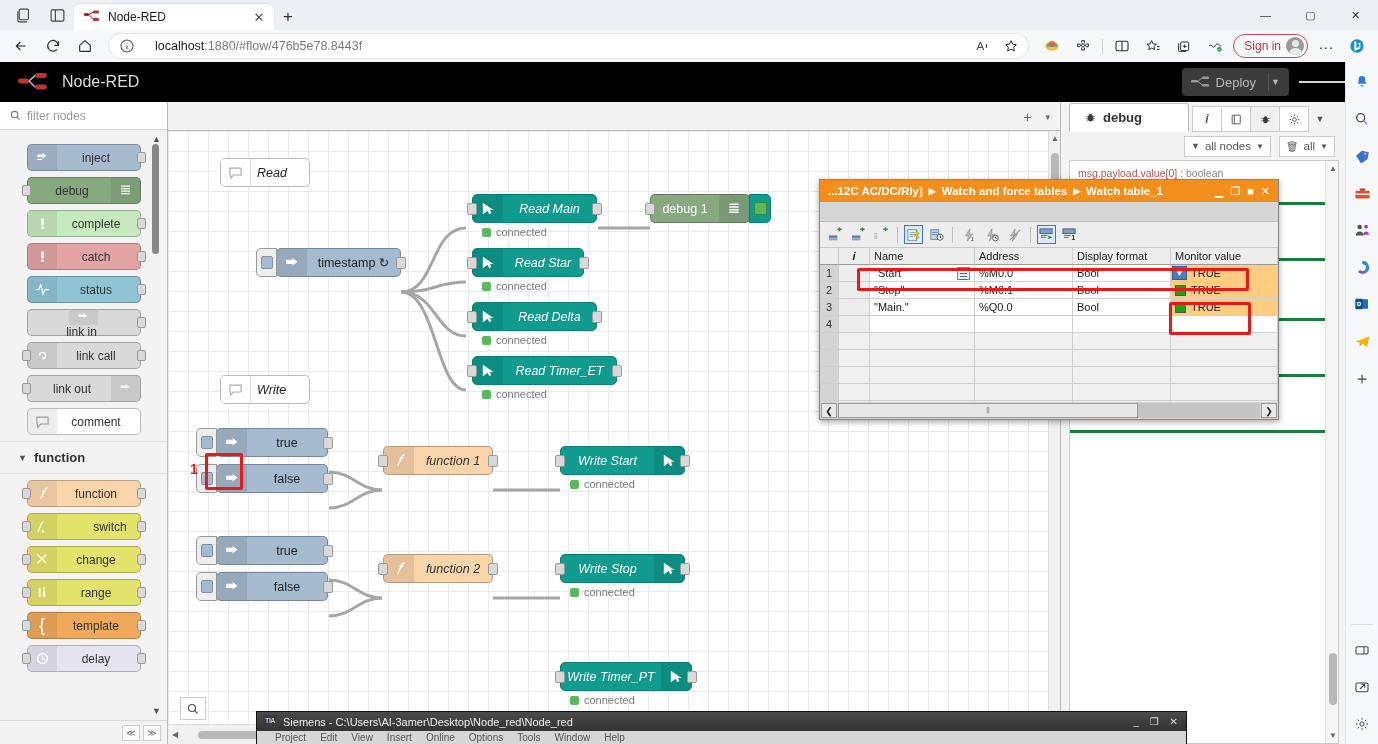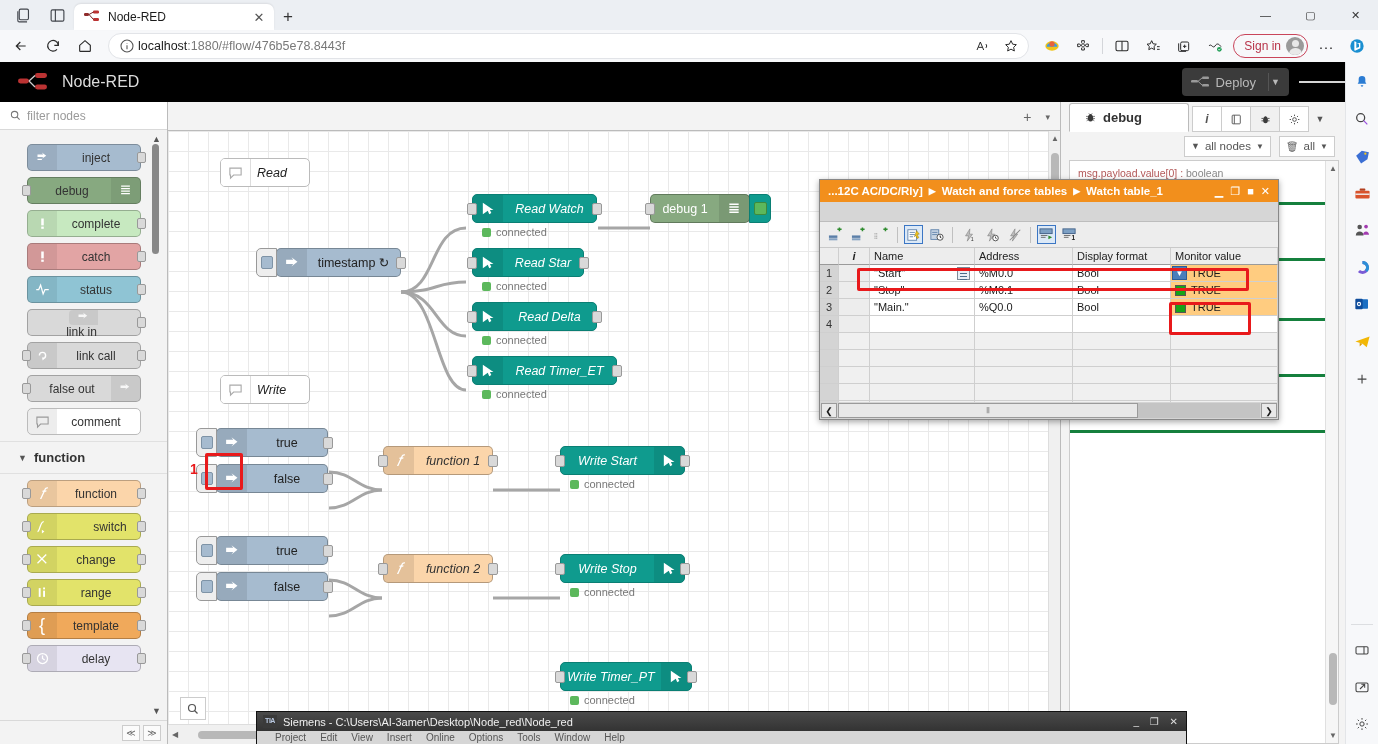--- a/index.html
+++ b/index.html
@@ -16,21 +16,21 @@
   .tab-title { font-size:12px; color:#1b1b1b; flex:1; white-space:nowrap; overflow:hidden; }
   .tab-close { width:18px; height:18px; display:flex; align-items:center; justify-content:center; color:#555; font-size:13px; }
   .tab-new { width:28px; height:26px; display:flex; align-items:center; justify-content:center; color:#333; font-size:17px; }
   .win-ctls { position:absolute; right:0; top:0; height:30px; display:flex; }
   .win-ctls div { width:45px; height:30px; display:flex; align-items:center; justify-content:center; font-size:11px; color:#333; }
 
   .browser-toolbar { height:32px; background:#f7f8fa; display:flex; align-items:center; gap:2px; padding:0 6px; }
   .tb-btn { width:30px; height:28px; display:flex; align-items:center; justify-content:center; color:#2b2b2b; border-radius:4px; }
   .tb-btn svg { width:16px; height:16px; }
   .omnibox { flex:1; height:26px; background:#fff; border-radius:13px; display:flex; align-items:center;
-             padding:0 6px 0 10px; margin:0 6px; border:1px solid #e2e4e8; gap:3px; }
+             padding:0 6px 0 10px; margin:0 6px; border:1px solid #e2e4e8; gap:20px; }
   .omni-info { width:16px; height:16px; color:#555; flex:0 0 16px; }
   .omni-url { font-size:12.5px; color:#1b1b1b; flex:1; white-space:nowrap; }
   .omni-url .dim { color:#797979; }
   .omni-right { display:flex; align-items:center; gap:6px; }
   .omni-right .tb-btn { width:22px; height:22px; }
   .tb-right { display:flex; align-items:center; gap:1px; }
   .tb-sep { width:1px; height:16px; background:#d4d6da; margin:0 3px; }
   .signin-pill { height:24px; border:1px solid #c9455a; border-radius:13px; display:flex; align-items:center;
                  gap:5px; padding:0 3px 0 10px; margin:0 2px; }
   .signin-pill span { font-size:12px; color:#b8344a; }
@@ -503,21 +503,21 @@
             <svg width="15" height="15" viewBox="0 0 24 24">
               <path d="M7 12a5 5 0 1 1 5 5" stroke="#fff" stroke-width="2.2" fill="none"></path>
               <path d="M12 14l3 3-3 3z" fill="#fff"></path>
             </svg>
           </div>
           <div class="pn-label">link call</div>
           <span class="port in"></span>
           <span class="port out"></span>
         </div>
         <div class="pal-node" style="background: rgb(217, 217, 217);">
-          <div class="pn-label" style="padding-left:6px;padding-right:0;">false out</div>
+          <div class="pn-label" style="padding-left:6px;padding-right:0;">link out</div>
           <div class="pn-icon" style="border-radius:0 4px 4px 0;">
             <svg width="15" height="15" viewBox="0 0 24 24">
               <path d="M4 7h9l-2-3 7 5-7 5 2-3H4z" fill="#fff" opacity=".85"></path>
             </svg>
           </div>
           <span class="port in"></span>
         </div>
         <div class="pal-node" style="background: rgb(255, 255, 255); border: 1px solid rgb(187, 187, 187);">
           <div class="pn-icon">
             <svg width="15" height="15" viewBox="0 0 24 24">
@@ -665,21 +665,21 @@
           <div class="inj-btn">
             <i></i>
           </div>
         </div>
         <div class="fnode teal" style="left: 304px; top: 63px; width: 125px;">
           <div class="ic">
             <svg width="17" height="17" viewBox="0 0 24 24">
               <path d="M4 4v16l7-5 2 5 3-1.5-2-4.5h5z" fill="#fff"></path>
             </svg>
           </div>
-          <div class="lb">Read Watch</div>
+          <div class="lb">Read Main</div>
           <span class="fport i"></span>
           <span class="fport o"></span>
         </div>
         <div class="status" style="left: 314px; top: 95px;">
           <i></i>
           <span>connected</span>
         </div>
         <div class="fnode teal" style="left: 304px; top: 117px; width: 112px;">
           <div class="ic">
             <svg width="17" height="17" viewBox="0 0 24 24">

